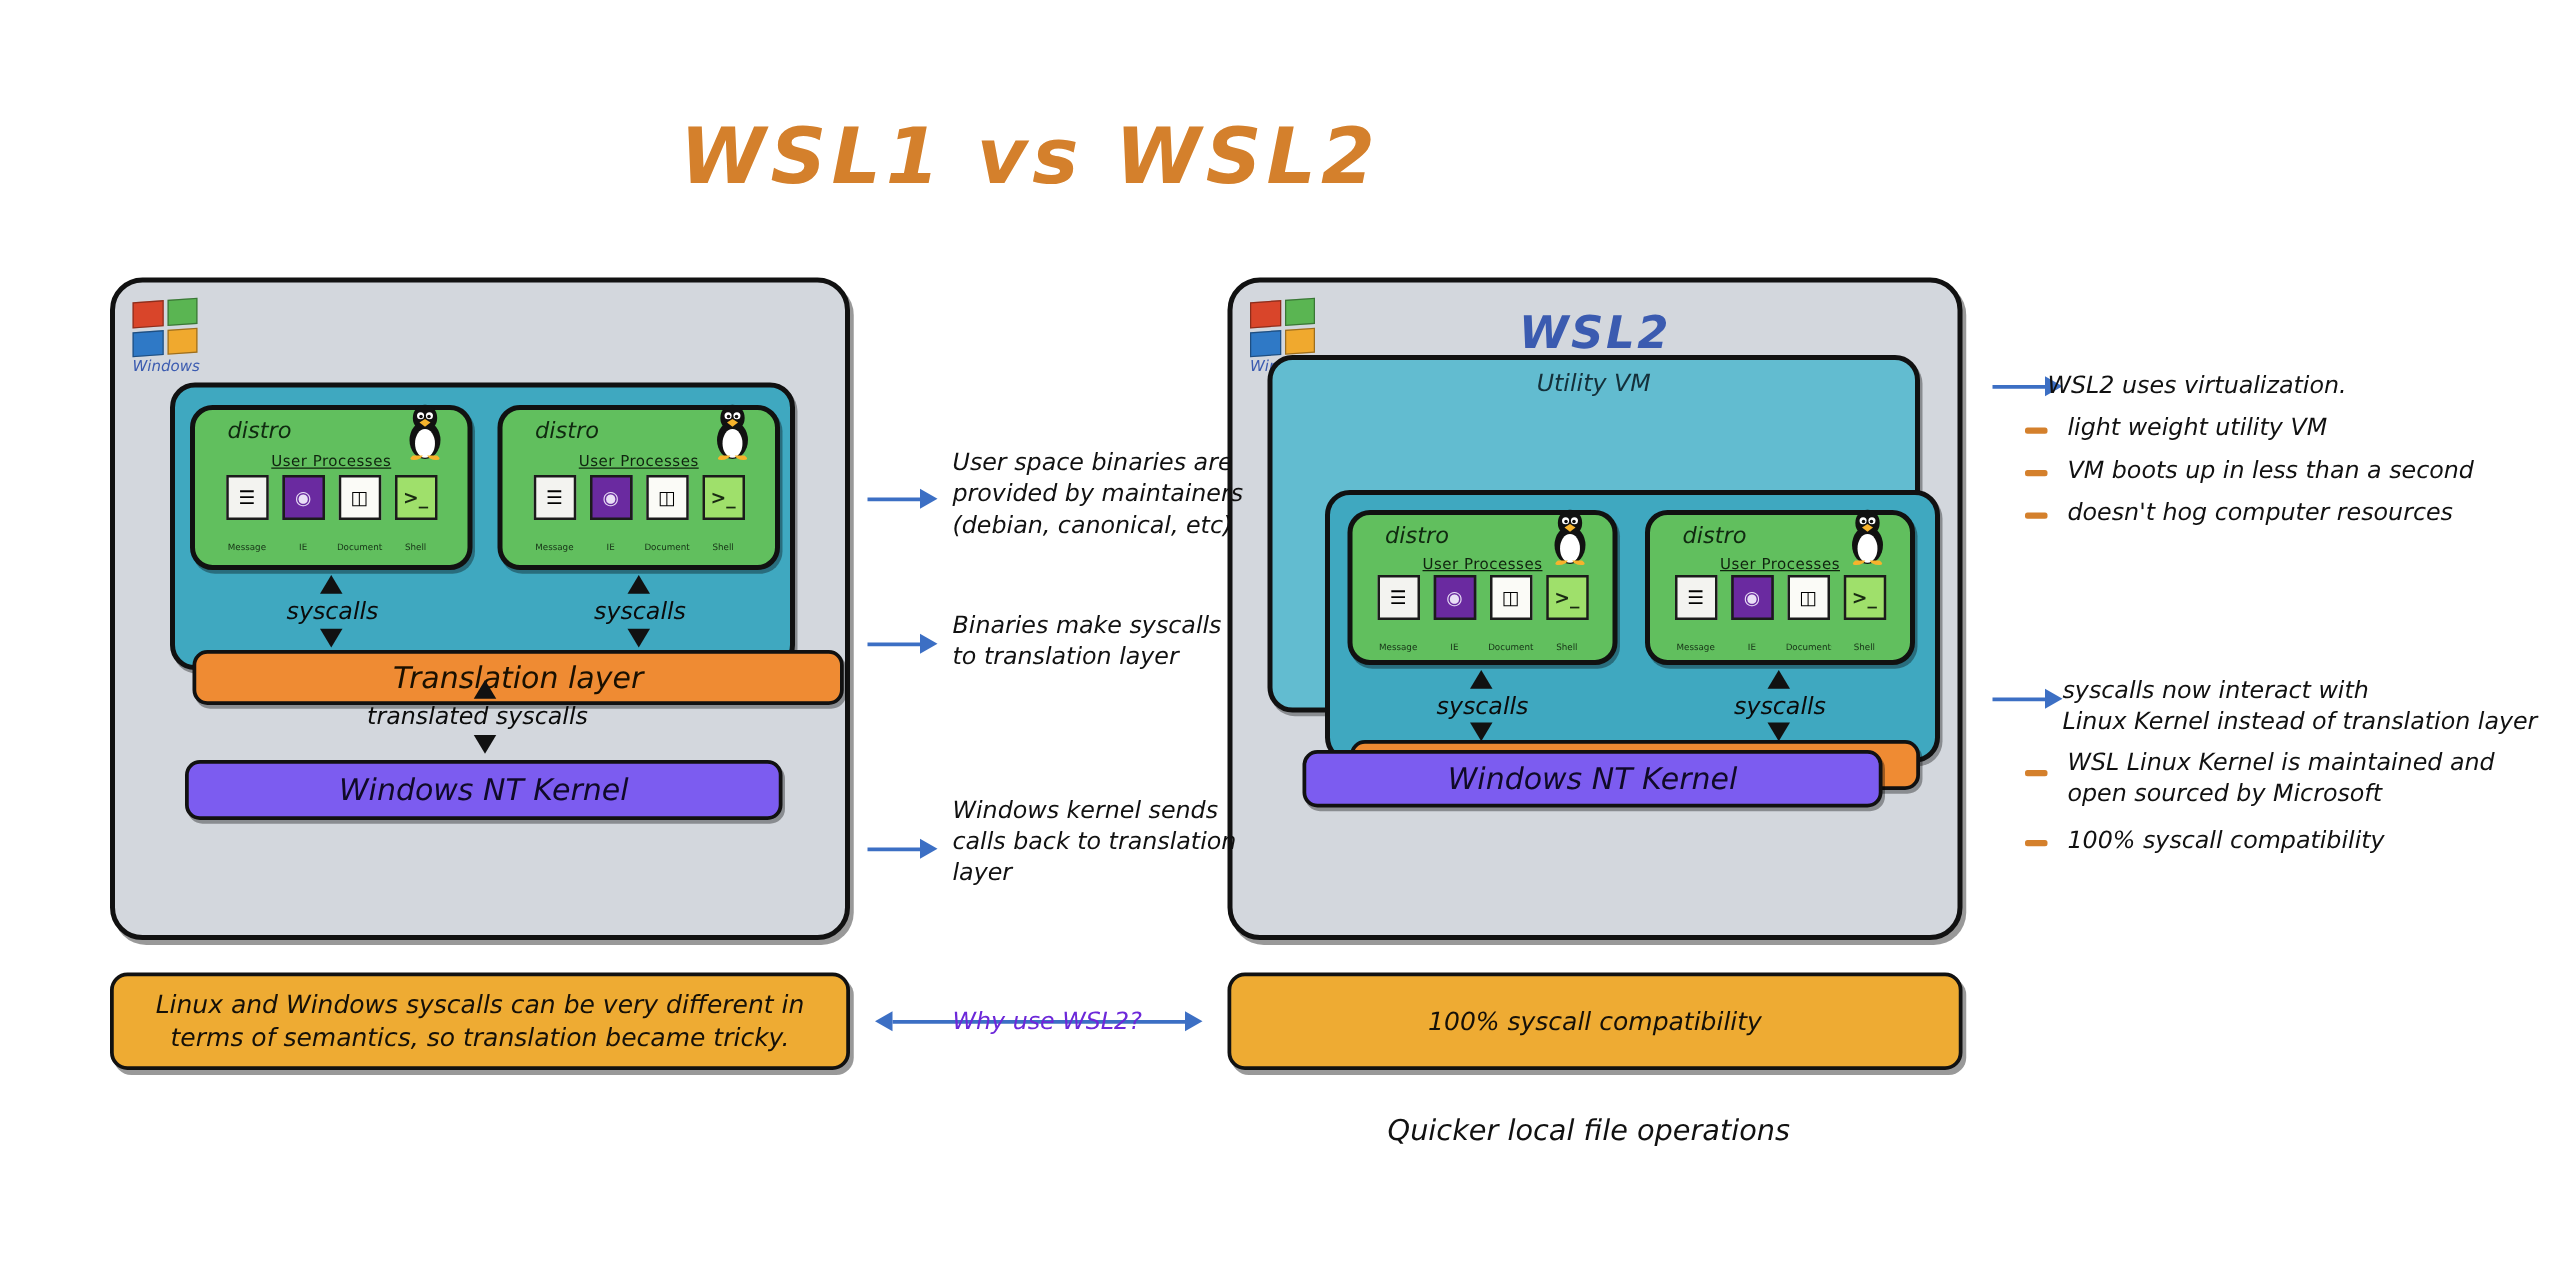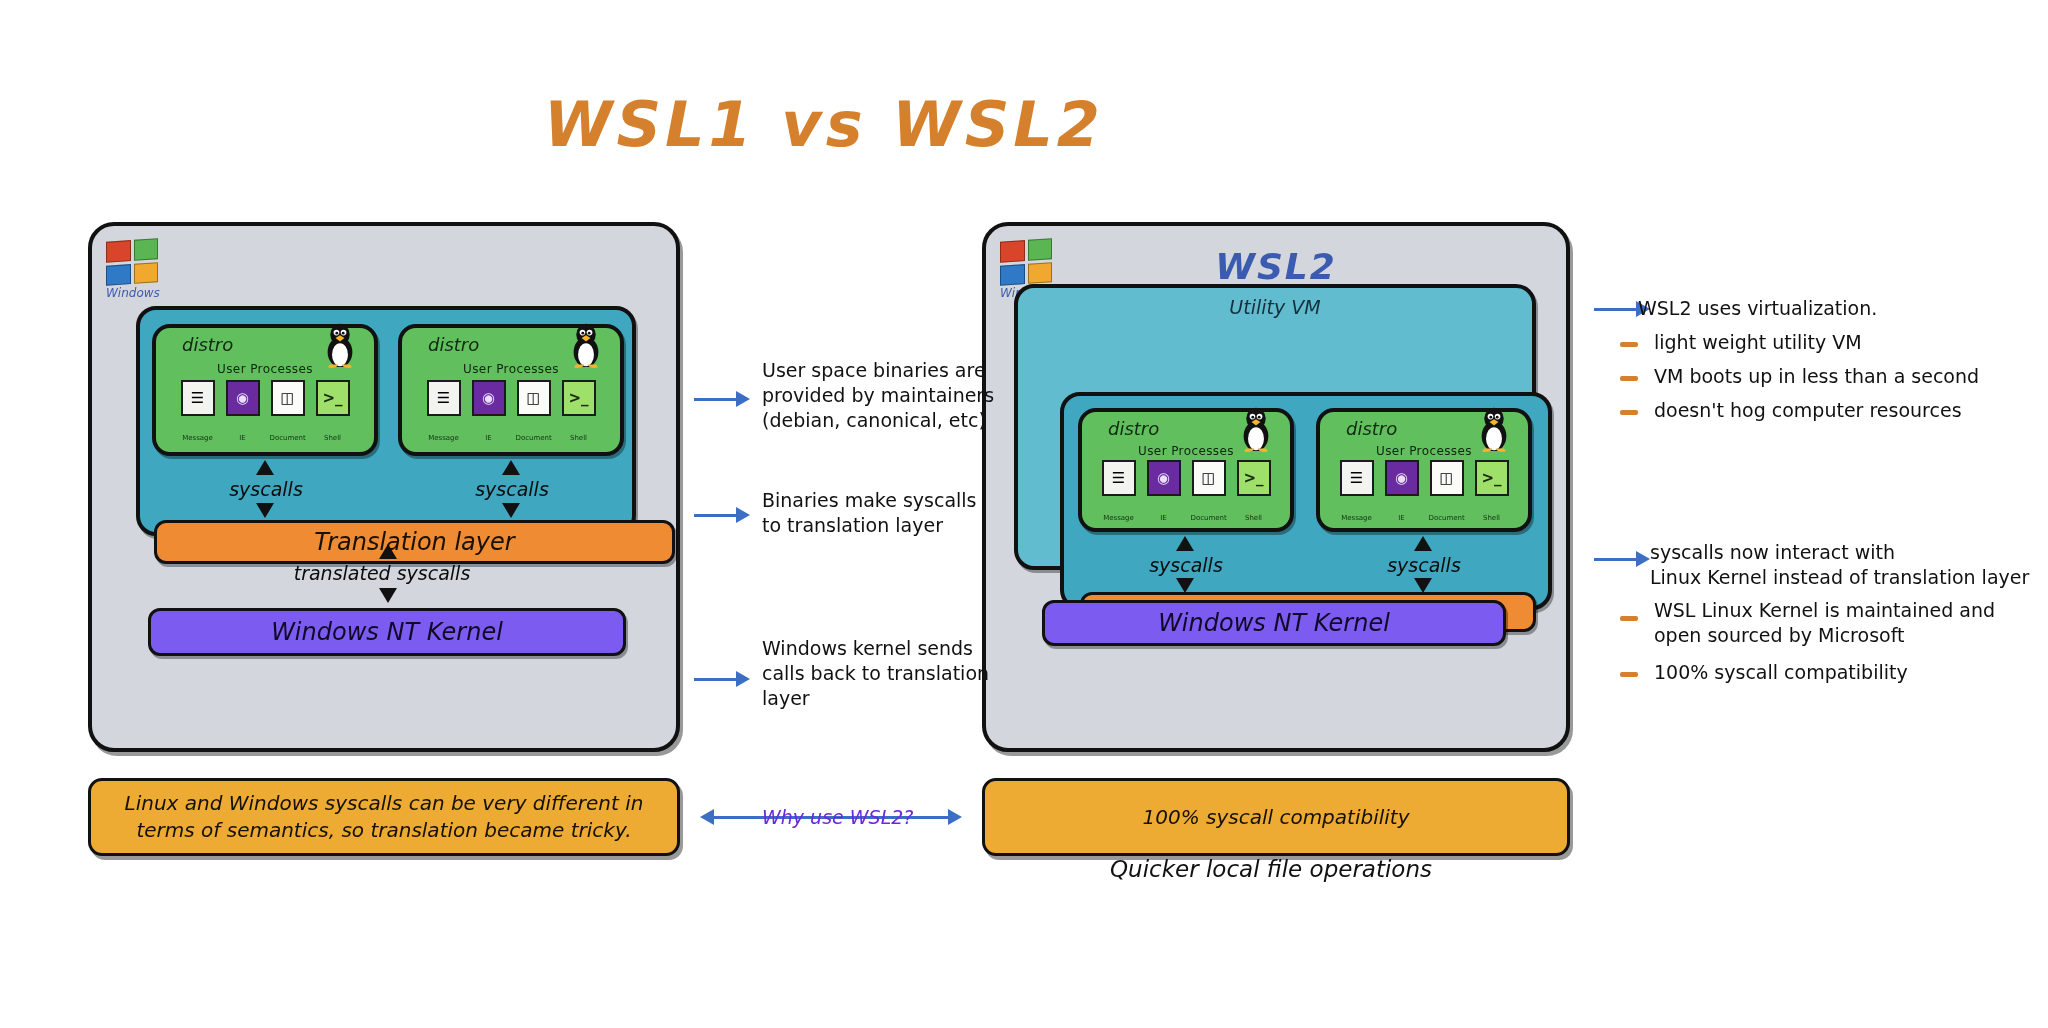--- a/index.html
+++ b/index.html
@@ -111,21 +111,21 @@
   .distro-label {
     position: absolute; left: 26px; top: 6px;
     font-size: 18px; font-style: italic; color: #102a10;
   }
   .penguin {
     position: absolute; right: 16px; top: -6px;
     width: 36px; height: 46px;
   }
   .up-label {
     position: absolute; width: 100%; text-align: center;
-    font-size: 12px; color: #10240f; letter-spacing: .4px;
+    font-size: 12px; color: #10240f; letter-spacing: .4px; text-decoration: underline;
   }
 
   .proc-row {
     position: absolute;
     display: flex;
     justify-content: center;
     gap: 9px;
   }
   .proc { width: 36px; text-align: center; }
   .proc .glyph {
@@ -198,20 +198,21 @@
     font-size: 23px;
     font-style: italic;
     color: #111;
     white-space: nowrap;
   }
 
   
   .anno {
     position: absolute;
     font-size: 19px;
+    font-style: italic;
     color: #111;
     line-height: 1.32;
     white-space: pre-line;
   }
 
   .arrow-blue {
     position: absolute;
     height: 14px;
     display: flex; align-items: center;
   }
@@ -514,15 +515,15 @@
 
   <div class="arrow-blue" style="left:700px; top:810px; width:262px;">
     <div class="head-left"></div>
     <div class="shaft"></div>
     <div class="head"></div>
   </div>
   <div class="why-label" style="left:762px; top:806px;">Why use WSL2?</div>
 
   <div class="summary" id="summary-right">100% syscall compatibility</div>
 
-  <div class="caption" style="left:1110px; top:856px;">Quicker local file operations</div>
+  <div class="caption" style="left:1110px; top:892px;">Quicker local file operations</div>
 
 </div>
 
 </body></html>

